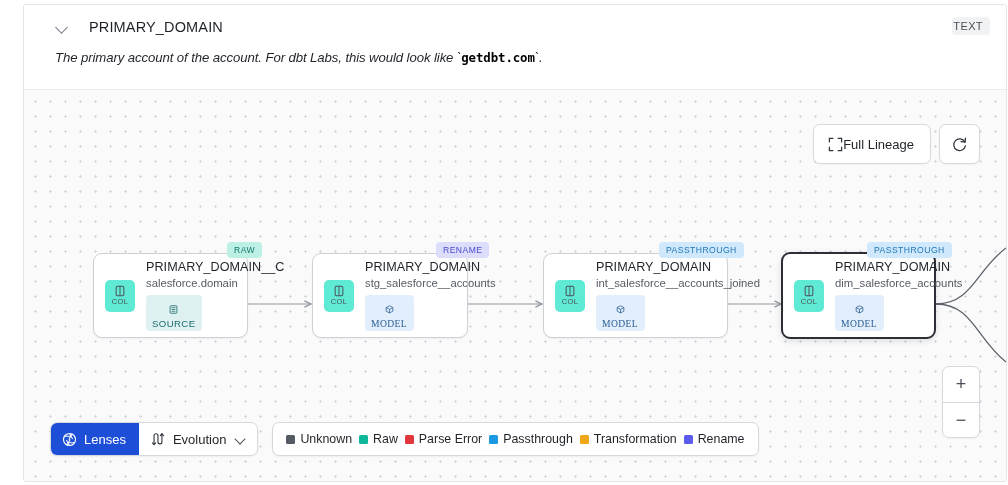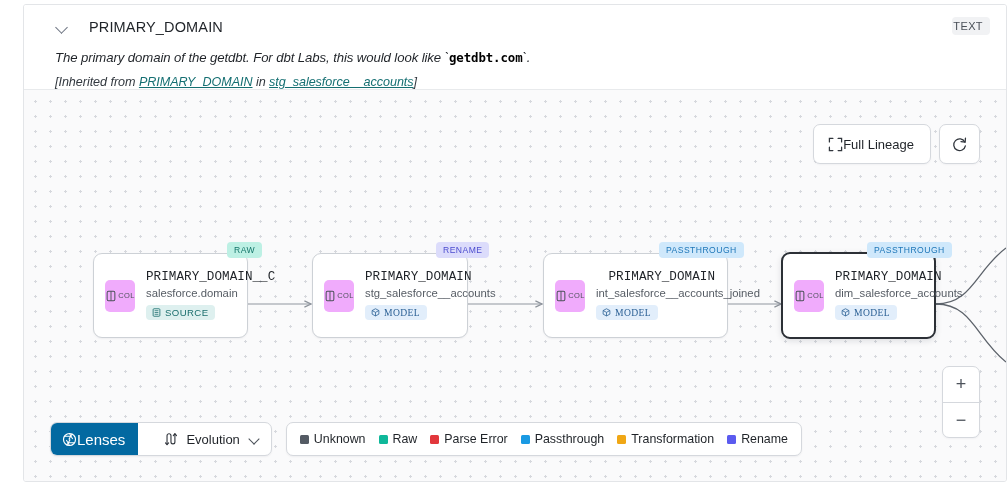--- a/index.html
+++ b/index.html
@@ -133,60 +133,60 @@
   .node-inner {
     display: flex;
     align-items: center;
     height: 100%;
     padding: 0 12px 0 11px;
     gap: 11px;
   }
   .col-chip {
     flex: 0 0 auto;
     width: 30px; height: 32px;
-    background: #f0abfc;
+    background: #5eead4;
     border-radius: 5px;
     display: flex;
-    flex-direction: row;
+    flex-direction: column;
     align-items: center;
     justify-content: center;
     gap: 1px;
   }
   .col-chip .lbl {
     font-size: 7.5px;
     color: #4c525a;
     letter-spacing: 0.3px;
     line-height: 1;
   }
   .node-body { flex: 1 1 auto; min-width: 0; }
   .node-name {
     font-size: 12.6px;
     color: #1f2328;
     letter-spacing: 0.05px;
     white-space: nowrap;
-    text-align: right;
-    font-family: Liberation Mono, monospace;
+    text-align: left;
   }
   .node-sub {
     font-size: 11.3px;
     color: #565c64;
     margin-top: 3px;
     white-space: nowrap;
   }
   .kind-pill {
     display: inline-flex;
     align-items: center;
     gap: 4px;
     margin-top: 6px;
-    padding: 2px 7px 2px 6px;
+    padding: 10px 7px 2px 6px;
     border-radius: 4px;
     font-size: 9.6px;
     letter-spacing: 0.4px;
     background: #def0ef;
     color: #1b6e6d;
+    flex-direction: column;
   }
   .kind-pill.model {
     background: #e2eefb;
     color: #2a5f94;
     font-family: Liberation Serif, serif;
   }
 
   
   .tag {
     position: absolute;
@@ -263,32 +263,33 @@
     background: #ffffff;
     border: 1px solid #d5d8dd;
     border-radius: 7px;
     overflow: hidden;
     height: 34px;
     box-shadow: 0 1px 2px rgba(16,24,40,0.05);
   }
   .seg-lenses {
     display: flex;
     align-items: center;
-    background: #0369a1;
+    gap: 7px;
+    background: #1d4ed8;
     color: #ffffff;
     height: 100%;
     padding: 0 13px 0 11px;
-    font-size: 15px;
+    font-size: 13px;
     cursor: pointer;
   }
   .seg-evolution {
     display: flex;
     align-items: center;
     gap: 8px;
-    padding: 0 11px 0 25px;
+    padding: 0 11px 0 11px;
     height: 100%;
     font-size: 13px;
     color: #1f2328;
     cursor: pointer;
   }
   .seg-evolution .caret {
     width: 10px; height: 10px;
     position: relative;
     margin-left: 2px;
   }
@@ -298,21 +299,21 @@
     left: 0px; top: 1px;
     width: 7px; height: 7px;
     border-right: 1.5px solid #4c525a;
     border-bottom: 1.5px solid #4c525a;
     transform: rotate(45deg);
   }
 
   .legend {
     display: flex;
     align-items: center;
-    gap: 13px;
+    gap: 7px;
     background: #ffffff;
     border: 1px solid #d5d8dd;
     border-radius: 7px;
     height: 34px;
     padding: 0 13px;
     box-shadow: 0 1px 2px rgba(16,24,40,0.05);
   }
   .lg-item {
     display: flex;
     align-items: center;
@@ -330,26 +331,23 @@
   <div class="panel">
 
     <div class="hdr">
       <div class="hdr-title-row">
         <span class="chev"></span>
         <span class="hdr-title">PRIMARY_DOMAIN</span>
       </div>
       <div class="type-badge">TEXT</div>
 
       <div class="desc">
-        <span>The primary domain of the getdbt. For dbt Labs, this would look like `</span><code>getdbt.com</code><span>`.</span>
-      </div>
-
-      <div class="inherit">
-        <span>[Inherited from </span><a href="#">PRIMARY_DOMAIN</a><span> in </span><a href="#">stg_salesforce__accounts</a><span>]</span>
-      </div>
+        <span>The primary account of the account. For dbt Labs, this would look like `</span><code>getdbt.com</code><span>`.</span>
+      </div>
+
     </div>
 
     <div class="canvas">
 
       <svg class="edges" viewBox="0 0 982 393">
         <defs>
           <marker id="ah" markerWidth="7" markerHeight="7" refX="6" refY="3.2" orient="auto">
             <path d="M0,0.4 L6,3.2 L0,6" fill="none" stroke="#8d939b" stroke-width="1.1"></path>
           </marker>
         </defs>

